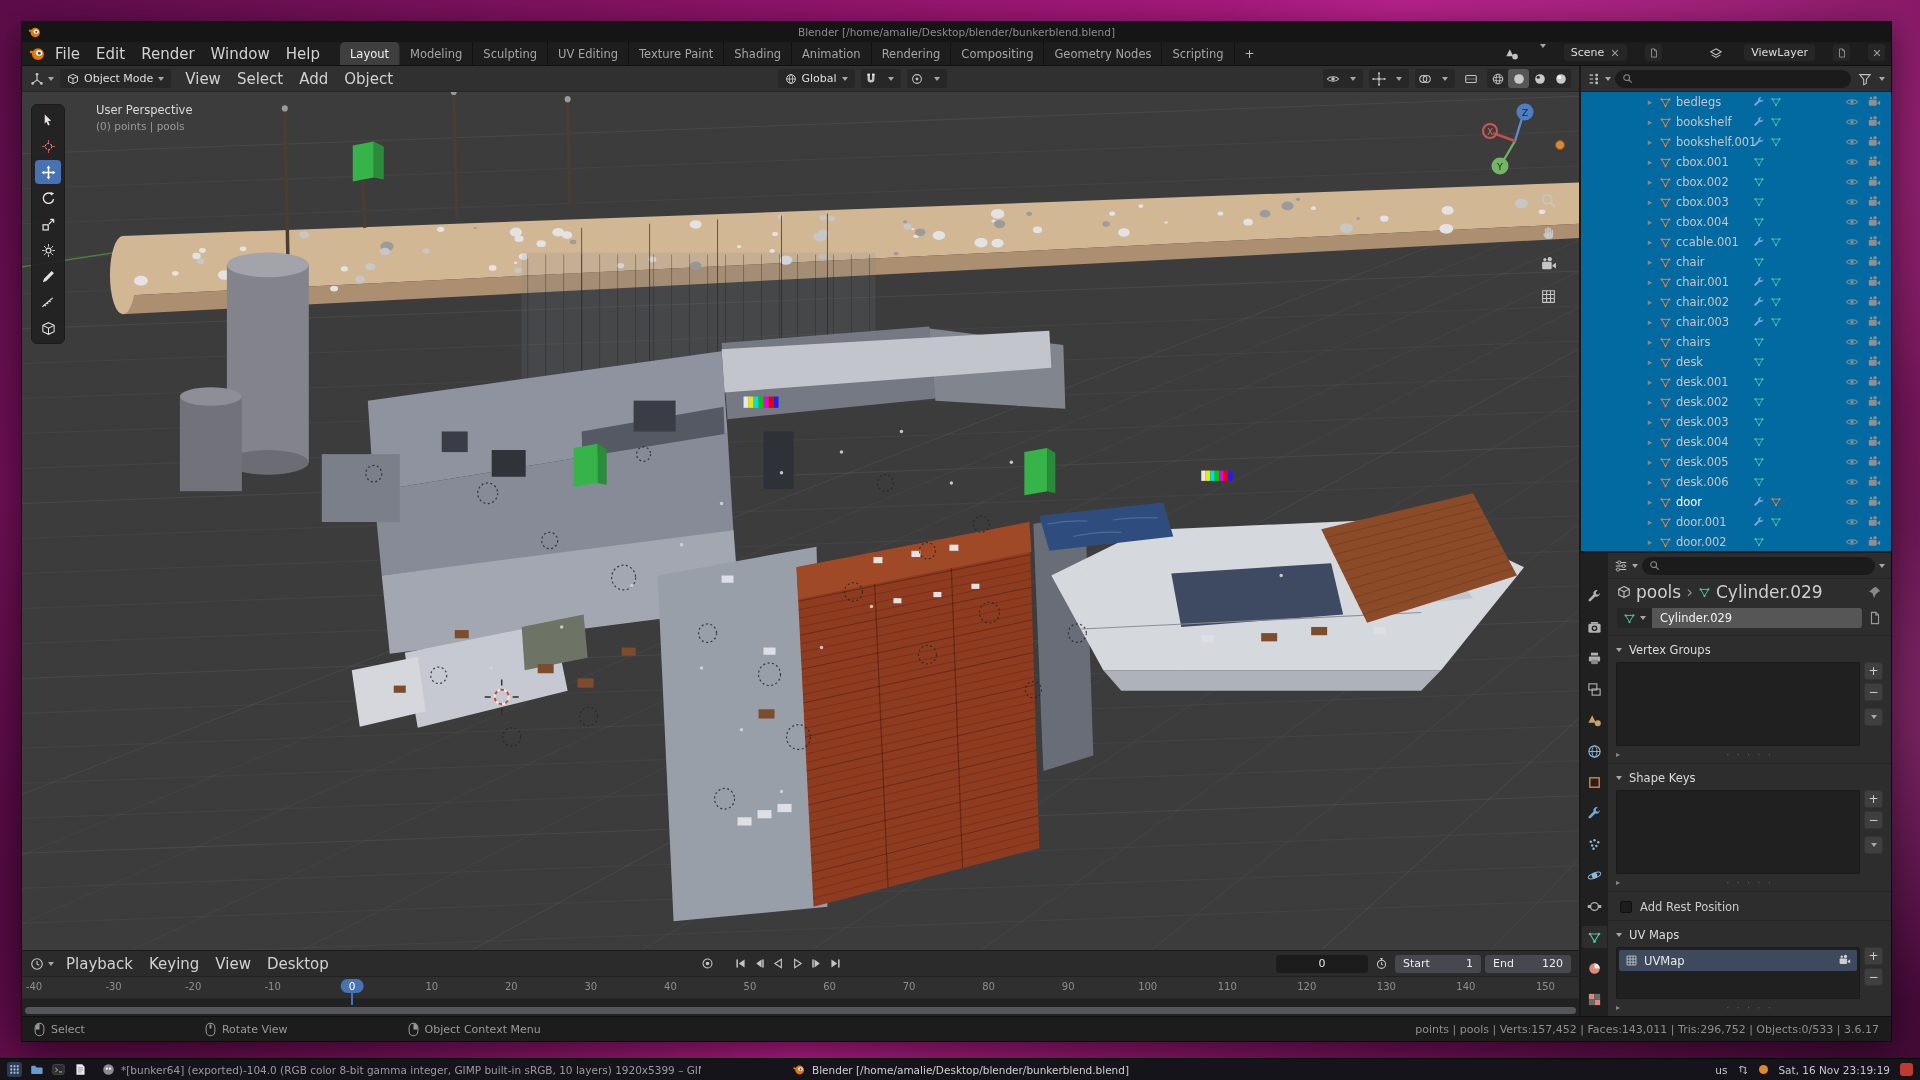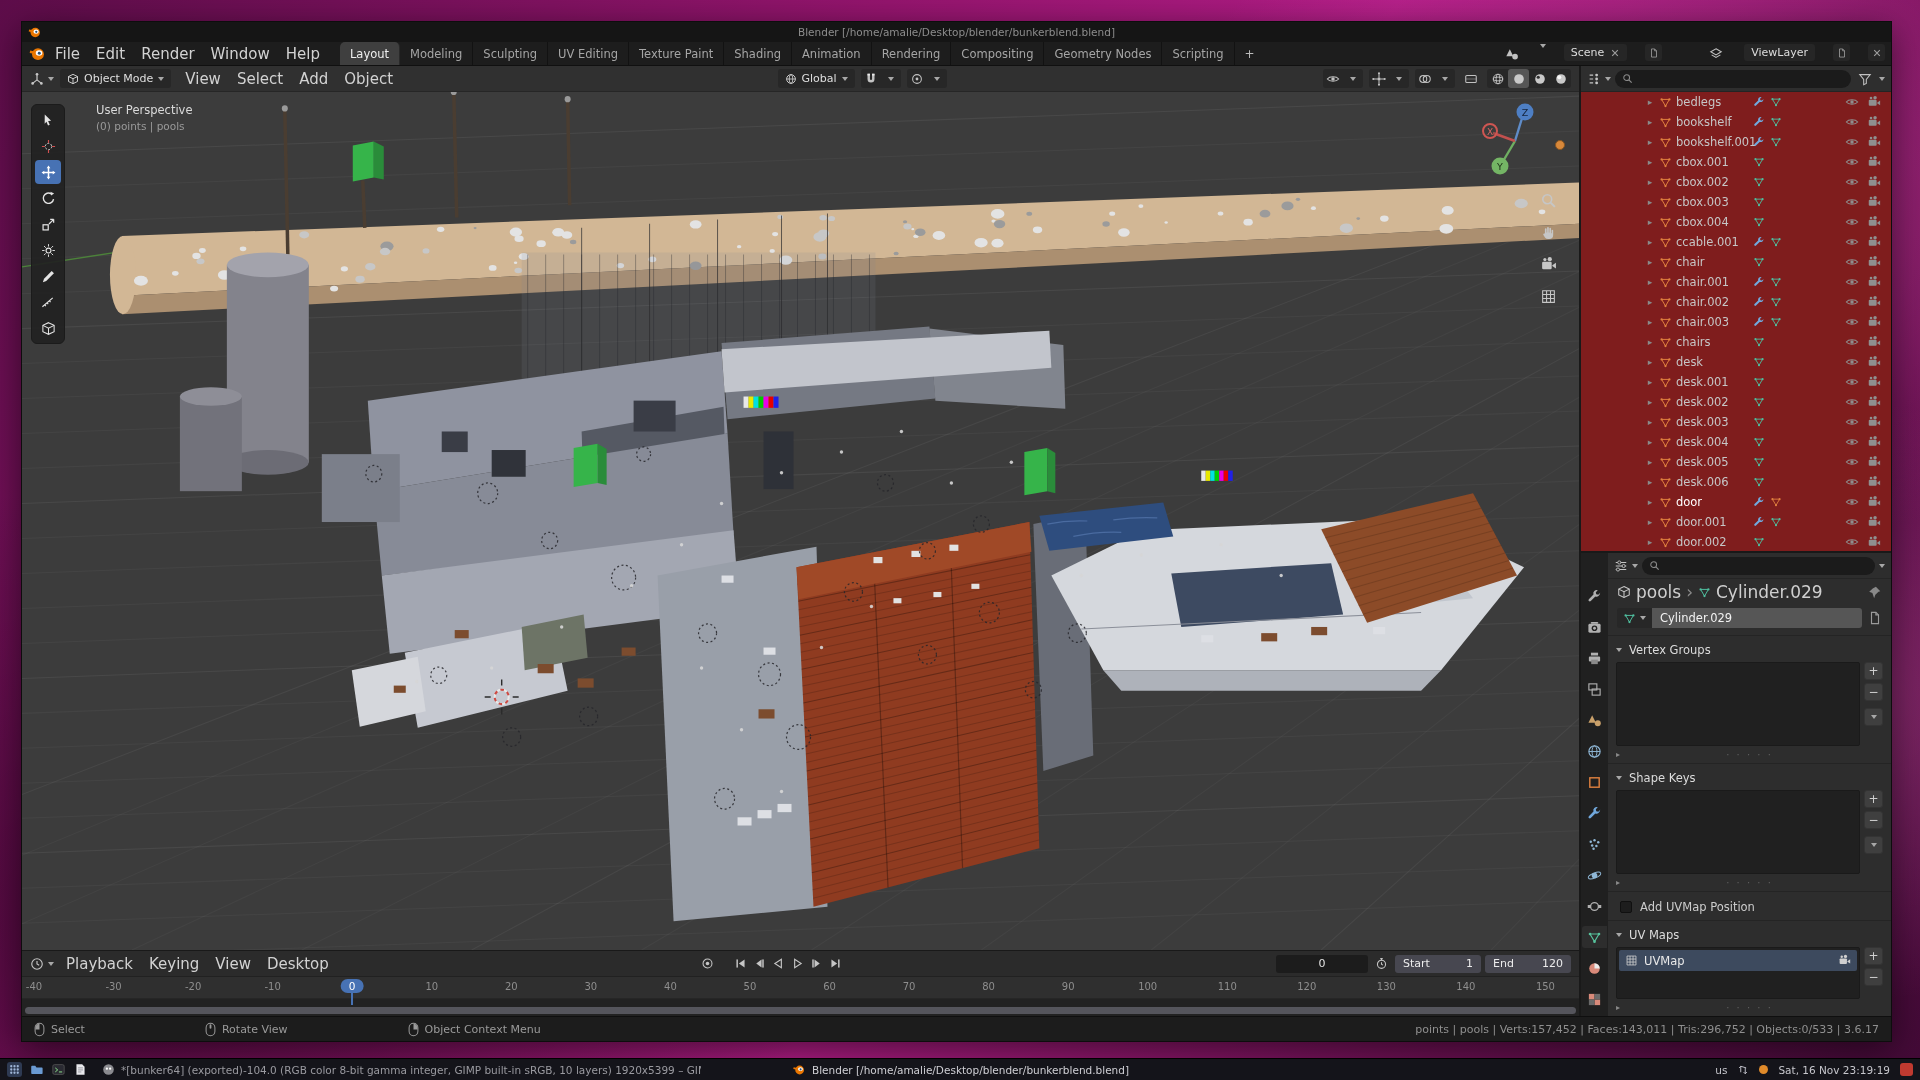--- a/index.html
+++ b/index.html
@@ -68,21 +68,21 @@
 .tl-tracks{flex:1;background:#222;position:relative;}
 .tl-scroll{position:absolute;left:3px;right:3px;bottom:2px;height:7px;background:#55555c;border-radius:4px;}
 .playhead{position:absolute;left:329px;top:42px;bottom:11px;width:2px;background:var(--accent);z-index:2;}
 
 .right-col{width:312px;flex:0 0 auto;display:flex;flex-direction:column;border-left:2px solid #191919;background:#282828;}
 .outliner{height:487px;flex:0 0 auto;display:flex;flex-direction:column;border-bottom:2px solid #191919;}
 .ol-header{height:26px;background:#2e2e2e;display:flex;align-items:center;gap:4px;padding:0 6px;border-bottom:1px solid #242424;}
 .searchbox{flex:1;height:18px;background:#1b1b1b;border-radius:9px;display:flex;align-items:center;gap:4px;padding:0 7px;color:#8a8a8a;min-width:0;}
 .searchbox .icon{width:11px;height:11px;}
 .searchbox input{flex:1;background:none;border:none;outline:none;color:#ddd;font-size:11px;font-family:inherit;min-width:0;}
-.ol-list{flex:1;overflow:hidden;background:#7f1d1d;}
+.ol-list{flex:1;overflow:hidden;background:#0369a1;}
 .ol-row{height:20px;display:flex;align-items:center;gap:4px;padding:0 8px 0 64px;font-size:11.5px;color:#c6c6c6;position:relative;}
 .ol-arrow{color:#8a8a8a;font-size:9px;width:10px;text-align:center;}
 .ol-arrow::before{content:"▸";}
 .oi{color:var(--obj-orange);width:13px;height:13px;}
 .ol-name{white-space:nowrap;overflow:hidden;max-width:96px;}
 .ol-row.sel .ol-name{color:#fff;}
 .ol-ext{position:absolute;left:172px;display:flex;gap:5px;align-items:center;}
 .wr{color:var(--mod-blue);width:12px;height:12px;}
 .di{color:var(--data-green);width:12px;height:12px;}
 .ol-row.sel .di{color:var(--obj-orange);}
@@ -2127,21 +2127,21 @@
               </div>
             </div>
             <div class="grip-row">
                 <span class="grip-arrow"></span>
                 <span class="grip"></span>
               </div>
           </div>
 
           <div class="chk-row">
             <span class="checkbox"></span>
-            <span>Add UVMap Position</span>
+            <span>Add Rest Position</span>
           </div>
 
           <div class="section">
             <div class="sec-h">
                 <span class="chev"></span>
                 <span>UV Maps</span>
               </div>
             <div class="sec-body">
               <div class="listbox lb-sm">
                 <div class="uv-row">

